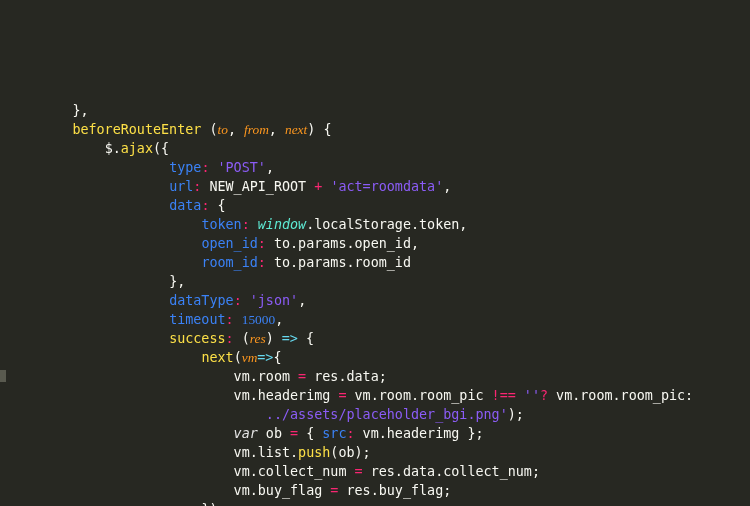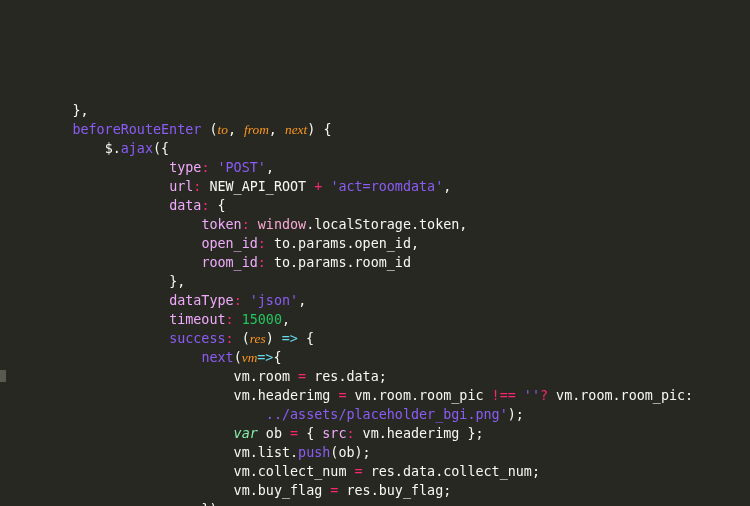--- a/index.html
+++ b/index.html
@@ -40,30 +40,30 @@
     position: absolute;
     left: 24px;
     right: 0;
     top: 6px;
     bottom: 0;
     overflow: hidden;
   }
   .line { min-height: 19px; }
   
   .fg   { color: #f8f8f2; }          
-  .fn   { color: #8b5cf6; }          
+  .fn   { color: #fde047; }          
   .prm  { color: #fd971f; font-style: italic; font-family: Liberation Serif, serif; } 
   .str  { color: #8b5cf6; }          
-  .num  { color: #22c55e; }          
+  .num  { color: #3b82f6; font-family: Liberation Serif, serif; }          
   .pun  { color: #f8f8f2; }          
   .op   { color: #f92672; }          
-  .prop { color: #f0abfc; }          
-  .glob { color: #f9a8d4; } 
+  .prop { color: #3b82f6; }          
+  .glob { color: #5eead4; font-style: italic; } 
   .arrow{ color: #66d9ef; }          
-  .kwvar{ color: #86efac; font-style: italic; } 
+  .kwvar{ color: #e5e5e5; font-style: italic; } 
 </style>
 </head>
 <body>
 
 
 
 <div class="editor">
   <div class="gutter">
     <div class="mark" style="top: 275px;"></div>
   </div>

